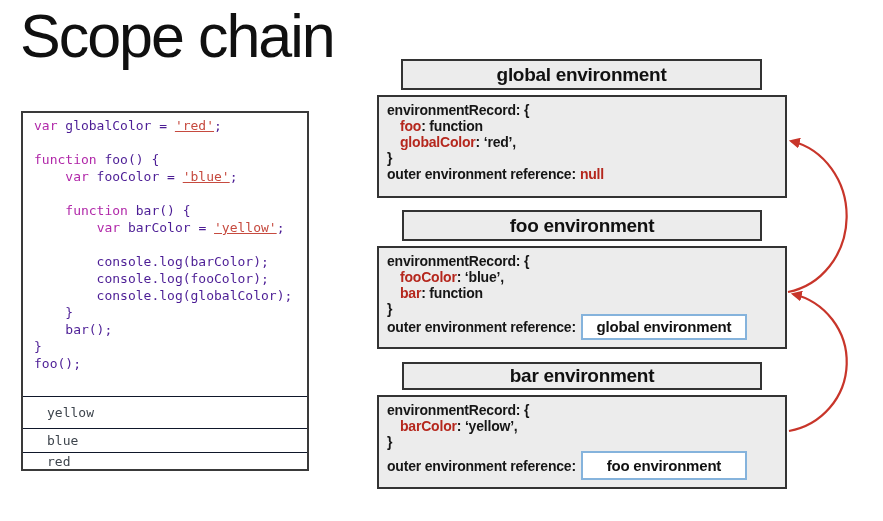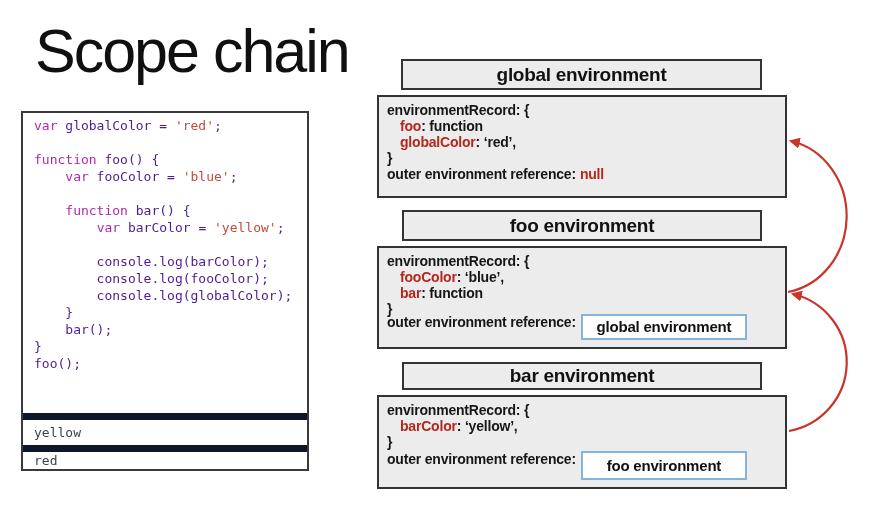--- a/index.html
+++ b/index.html
@@ -1,34 +1,34 @@
 <!DOCTYPE html>
 <html><head>
 <meta charset="utf-8">
 <style>
   html,body { margin:0; padding:0; background:#fff; }
   .canvas { position:relative; width:883px; height:521px; background:#ffffff;
             font-family:"Liberation Sans", sans-serif; overflow:hidden; }
 
   
-  .title { position:absolute; left:19px; top:0; margin:16px; font-size:61px; font-weight:400;
+  .title { position:absolute; left:19px; top:0; margin:1px; font-size:61px; font-weight:400;
            letter-spacing:-2px; color:#101010; line-height:1.15; }
 
   
   .code-box { position:absolute; left:21px; top:111px; width:288px; height:360px;
               box-sizing:border-box; border:2px solid #3a3a3a; background:#fff; }
   .code-pre { margin:0; padding:4px 0 0 11px; font-family:"DejaVu Sans Mono", monospace;
               font-size:13px; line-height:17px; color:#3e454d; white-space:pre; }
   .tok-pl { color:#4c1d95; }
   .tok-kw { color:#b128a9; }
-  .tok-st { color:#c64a3f; }
+  .tok-st { color:#c64a3f;text-decoration:underline; }
   .console { position:absolute; left:0; right:0; bottom:0;
              font-family:"DejaVu Sans Mono", monospace; font-size:13px; color:#3e454d; }
-  .console-row { border-top:7px solid #0f172a; display:flex; align-items:center;
-                 padding-left:11px; box-sizing:border-box; }
+  .console-row { border-top:1px solid #0f172a; display:flex; align-items:center;
+                 padding-left:24px; box-sizing:border-box; }
   .console-row:nth-child(1){ height:32px; }
   .console-row:nth-child(2){ height:24px; }
   .console-row:nth-child(3){ height:17px; }
 
   
   .env-header { position:absolute; box-sizing:border-box; border:2px solid #333; background:#ececec;
                 display:flex; align-items:center; justify-content:center; z-index:2;
                 font-weight:bold; font-size:19px; letter-spacing:-0.3px; color:#111; }
   .env-body   { position:absolute; box-sizing:border-box; border:2px solid #333; background:#ececec;
                 z-index:1; font-weight:bold; font-size:14px; line-height:16px;
@@ -36,21 +36,21 @@
   #env-header-global { left:401px; top:59px;  width:361px; height:31px; }
   #env-body-global   { left:377px; top:87px;  width:410px; height:103px; }
   #env-header-foo    { left:402px; top:210px; width:360px; height:31px; }
   #env-body-foo      { left:377px; top:238px; width:410px; height:103px; }
   #env-header-bar    { left:402px; top:362px; width:360px; height:28px; }
   #env-body-bar      { left:377px; top:387px; width:410px; height:94px; }
 
   .rec-line { white-space:pre-wrap; }
   .rec-line.indent { padding-left:13px; }
   .red { color:#b5271d; }
-  .outer-row { display:flex; white-space:pre; }
+  .outer-row { display:flex; align-items:center; white-space:pre; }
   .outer-row.abs { position:absolute; left:8px; bottom:7px; }
   .outer-null { margin-left:4px; }
   .ref-box { box-sizing:border-box; border:2px solid #85b3dc; background:#fff; width:166px;
              display:flex; align-items:center; justify-content:center; font-size:15px;
              margin-left:5px; color:#111; }
   #ref-box-foo { height:26px; }
   #ref-box-bar { height:29px; }
 
   
   .arrows { position:absolute; left:0; top:0; width:883px; height:521px;
@@ -60,20 +60,21 @@
 <body>
 
 <div class="canvas">
 
   <h1 class="title">Scope chain</h1>
 
   <div class="code-box">
     <pre class="code-pre" id="code-pre"><div class="code-line"><span class="tok-kw">var</span><span class="tok-pl"> globalColor = </span><span class="tok-st">'red'</span><span class="tok-pl">;</span></div><div class="code-line">&nbsp;</div><div class="code-line"><span class="tok-kw">function</span><span class="tok-pl"> foo() {</span></div><div class="code-line"><span class="tok-pl">    </span><span class="tok-kw">var</span><span class="tok-pl"> fooColor = </span><span class="tok-st">'blue'</span><span class="tok-pl">;</span></div><div class="code-line">&nbsp;</div><div class="code-line"><span class="tok-pl">    </span><span class="tok-kw">function</span><span class="tok-pl"> bar() {</span></div><div class="code-line"><span class="tok-pl">        </span><span class="tok-kw">var</span><span class="tok-pl"> barColor = </span><span class="tok-st">'yellow'</span><span class="tok-pl">;</span></div><div class="code-line">&nbsp;</div><div class="code-line"><span class="tok-pl">        console.log(barColor);</span></div><div class="code-line"><span class="tok-pl">        console.log(fooColor);</span></div><div class="code-line"><span class="tok-pl">        console.log(globalColor);</span></div><div class="code-line"><span class="tok-pl">    }</span></div><div class="code-line"><span class="tok-pl">    bar();</span></div><div class="code-line"><span class="tok-pl">}</span></div><div class="code-line"><span class="tok-pl">foo();</span></div></pre>
     <div class="console" id="console-rows">
         <div class="console-row">yellow</div>
+        <div class="console-row">blue</div>
         <div class="console-row">red</div>
       </div>
   </div>
 
   <div class="env-header" id="env-header-global">global environment</div>
   <div class="env-body" id="env-body-global">
     <div id="env-record-0">
         <div class="rec-line"><span>environmentRecord: {</span></div>
         <div class="rec-line indent"><span class="red">foo</span><span>: function</span></div>
         <div class="rec-line indent"><span class="red">globalColor</span><span>: ‘red’,</span></div>

